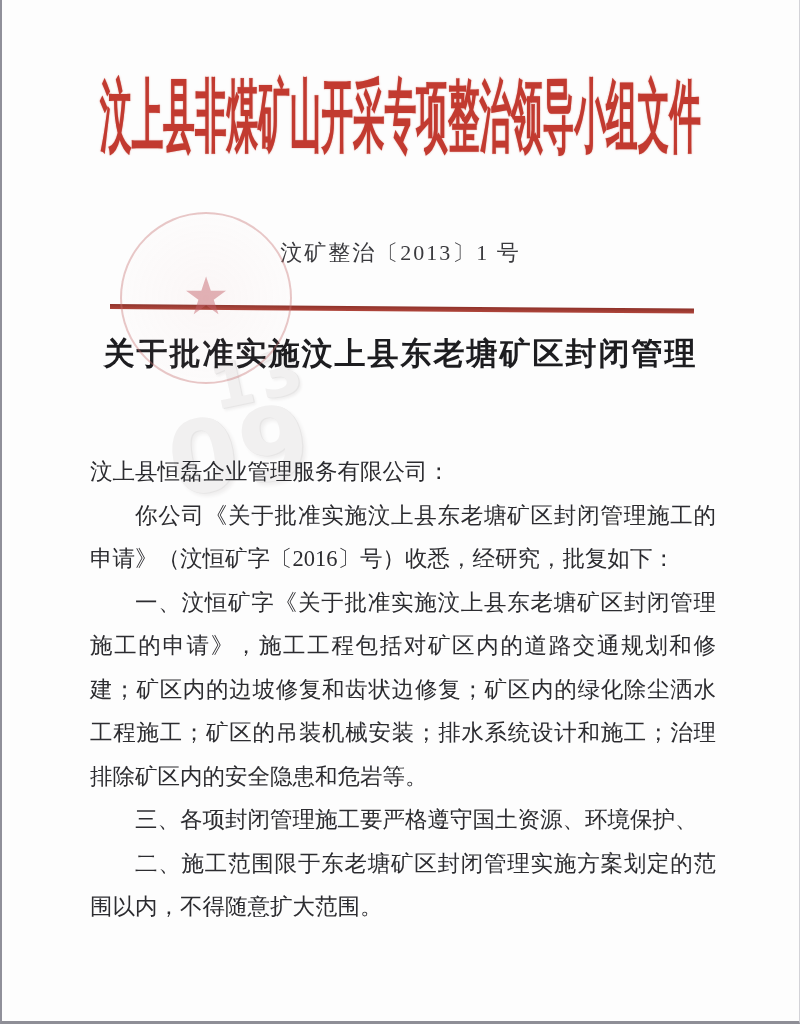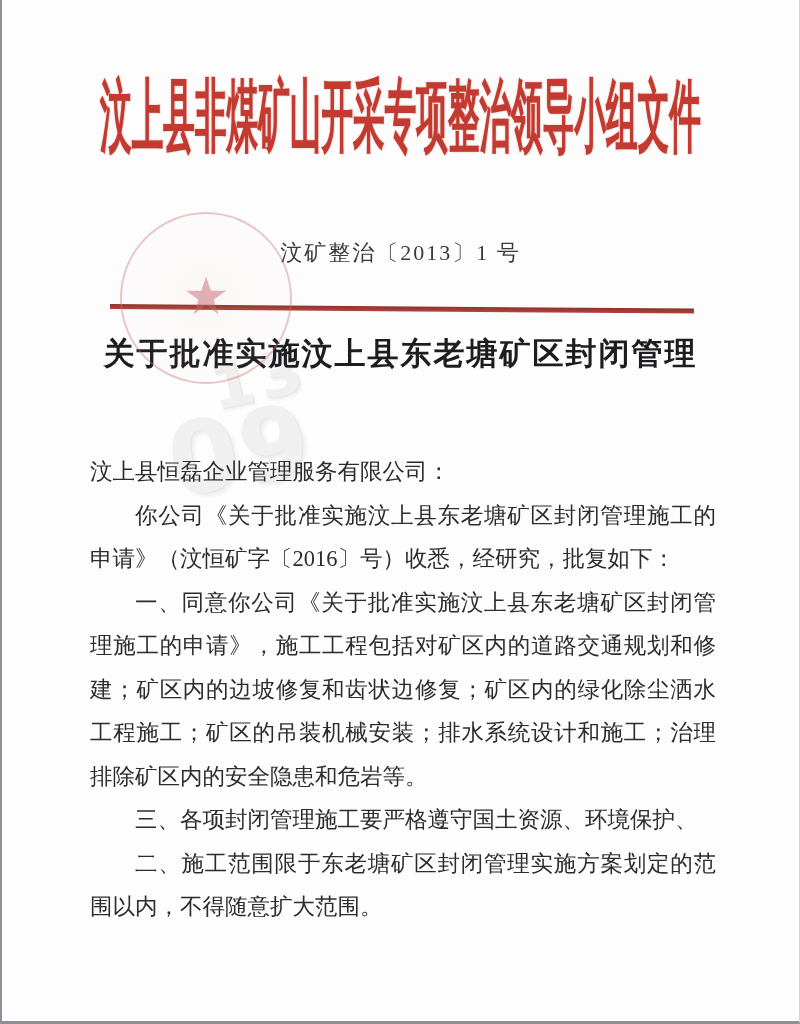--- a/index.html
+++ b/index.html
@@ -124,19 +124,19 @@
   </div>
 
   <h1 class="doc-title">
     <span>关于批准实施汶上县东老塘矿区封闭管理</span><br>
   </h1>
 
   <div class="body-text">
     <p class="recipient">汶上县恒磊企业管理服务有限公司：</p>
     <div>
         <p class="para">你公司《关于批准实施汶上县东老塘矿区封闭管理施工的申请》（汶恒矿字〔2016〕号）收悉，经研究，批复如下：</p>
-        <p class="para">一、同意你公司《关于批准实施汶上县东老塘矿区封闭管理施工的申请》，施工工程包括对矿区内的道路交通规划和修建；矿区内的边坡修复和齿状边修复；矿区内的绿化除尘洒水工程施工；矿区的吊装机械安装；排水系统设计和施工；治理排除矿区内的安全隐患和危岩等。</p>
+        <p class="para">一、汶恒矿字《关于批准实施汶上县东老塘矿区封闭管理施工的申请》，施工工程包括对矿区内的道路交通规划和修建；矿区内的边坡修复和齿状边修复；矿区内的绿化除尘洒水工程施工；矿区的吊装机械安装；排水系统设计和施工；治理排除矿区内的安全隐患和危岩等。</p>
         <p class="para">三、各项封闭管理施工要严格遵守国土资源、环境保护、</p>
         <p class="para">二、施工范围限于东老塘矿区封闭管理实施方案划定的范围以内，不得随意扩大范围。</p>
       </div>
   </div>
 
 </div>
 
 </body></html>

